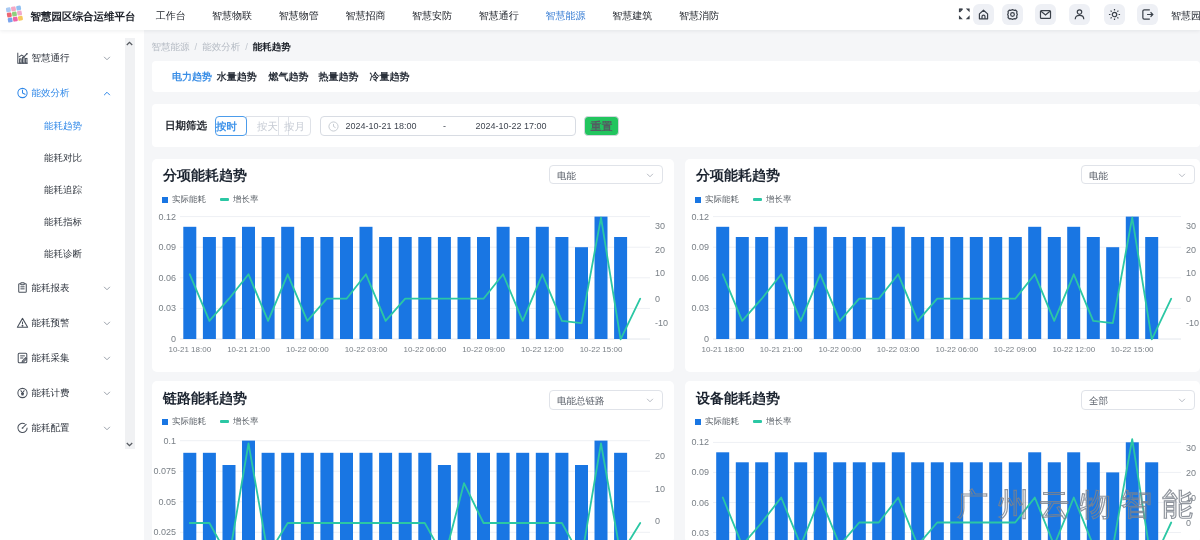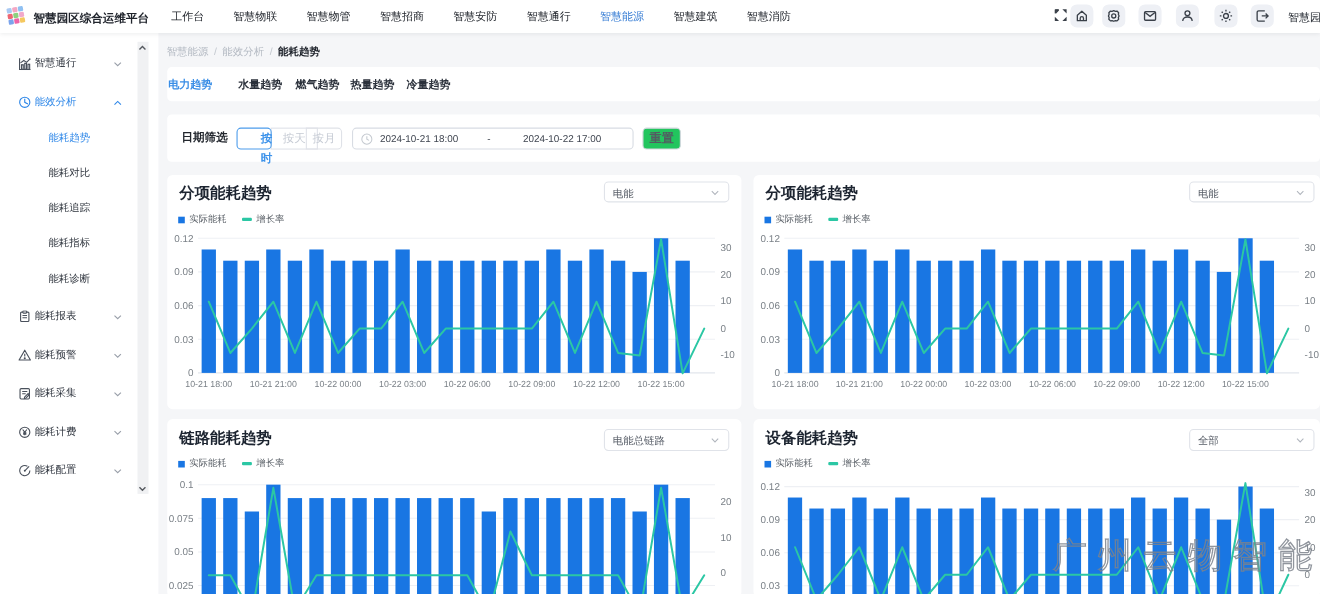--- a/index.html
+++ b/index.html
@@ -98,31 +98,31 @@
       <polyline points="1,5 4.5,1.5 8,5" fill="none" stroke="#55595f" stroke-width="1.6"></polyline>
     </svg>
     <svg width="7" height="5" viewBox="0 0 9 6" style="position:absolute;left:126px;top:411.5px;">
       <polyline points="1,1 4.5,4.5 8,1" fill="none" stroke="#55595f" stroke-width="1.6"></polyline>
     </svg>
 </div>
 
 <div style="position:absolute;left:151.5px;top:41px;font-size:9.5px;color:#b3b9c2;">智慧能源<span style="color:#c3c8cf;padding:0 5px;">/</span>能效分析<span style="color:#c3c8cf;padding:0 5px;">/</span><span style="color:#20252d;font-weight:bold;">能耗趋势</span></div>
 
 <div style="position:absolute;left:152px;top:60.5px;width:1048px;height:31.5px;background:#fff;border-radius:4px;">
-    <span style="position:absolute;left:1px;top:9.5px;font-size:10px;font-weight:bold;color:#3a8ee6;">电力趋势</span>
+    <span style="position:absolute;left:20px;top:9.5px;font-size:10px;font-weight:bold;color:#3a8ee6;">电力趋势</span>
     <span style="position:absolute;left:64.7px;top:9.5px;font-size:10px;font-weight:bold;color:#2b313b;text-align:center;">水量趋势</span>
     <span style="position:absolute;left:116.6px;top:9.5px;font-size:10px;font-weight:bold;color:#2b313b;">燃气趋势</span>
     <span style="position:absolute;left:166.6px;top:9.5px;font-size:10px;font-weight:bold;color:#2b313b;">热量趋势</span>
     <span style="position:absolute;left:217.6px;top:9.5px;font-size:10px;font-weight:bold;color:#2b313b;">冷量趋势</span>
   </div>
 
 <div style="position:absolute;left:152px;top:103.5px;width:1048px;height:43.5px;background:#fff;border-radius:4px;">
     <div style="position:absolute;left:13px;top:7px;font-size:10.5px;font-weight:bold;color:#23272e;line-height:29px;">日期筛选</div>
     <div style="position:absolute;left:63px;top:12.5px;height:20px;">
-      <div style="position:absolute;left:0;top:0;width:32px;height:20px;border:1px solid #4c9ceb;border-radius:4px;box-sizing:border-box;font-size:10.5px;color:#3e93ea;font-weight:bold;text-align:left;line-height:18px;background:#fff;z-index:2;padding-left:21px;">按时</div>
+      <div style="position:absolute;left:0;top:0;width:32px;height:20px;border:1px solid #4c9ceb;border-radius:4px;box-sizing:border-box;font-size:10.5px;color:#3e93ea;font-weight:bold;text-align:left;line-height:18px;background:#fff;z-index:2;">按时</div>
       <div style="position:absolute;left:31px;top:0;width:43px;height:20px;border:1px solid #dfe2e8;box-sizing:border-box;font-size:10.5px;color:#c6cbd4;text-align:center;line-height:18px;">按天</div>
       <div style="position:absolute;left:63px;top:0;width:33px;height:20px;border:1px solid #dfe2e8;border-radius:0 4px 4px 0;box-sizing:border-box;font-size:10.5px;color:#c6cbd4;text-align:center;line-height:18px;">按月</div>
     </div>
     <div style="position:absolute;left:168px;top:12.5px;width:256px;height:20px;border:1px solid #d8dce3;border-radius:4px;box-sizing:border-box;">
       <svg width="11" height="11" viewBox="0 0 12 12" fill="none" stroke="#c3c8cf" stroke-width="1" style="position:absolute;left:7px;top:4px;">
         <circle cx="6" cy="6" r="5"></circle>
         <polyline points="6,3.2 6,6 8.2,7.2"></polyline>
       </svg>
       <span style="position:absolute;left:22px;top:0;width:76px;text-align:center;font-size:9px;color:#3f4550;line-height:18px;">2024-10-21 18:00</span>
       <span style="position:absolute;left:122px;top:0;font-size:9px;color:#3f4550;line-height:18px;">-</span>

